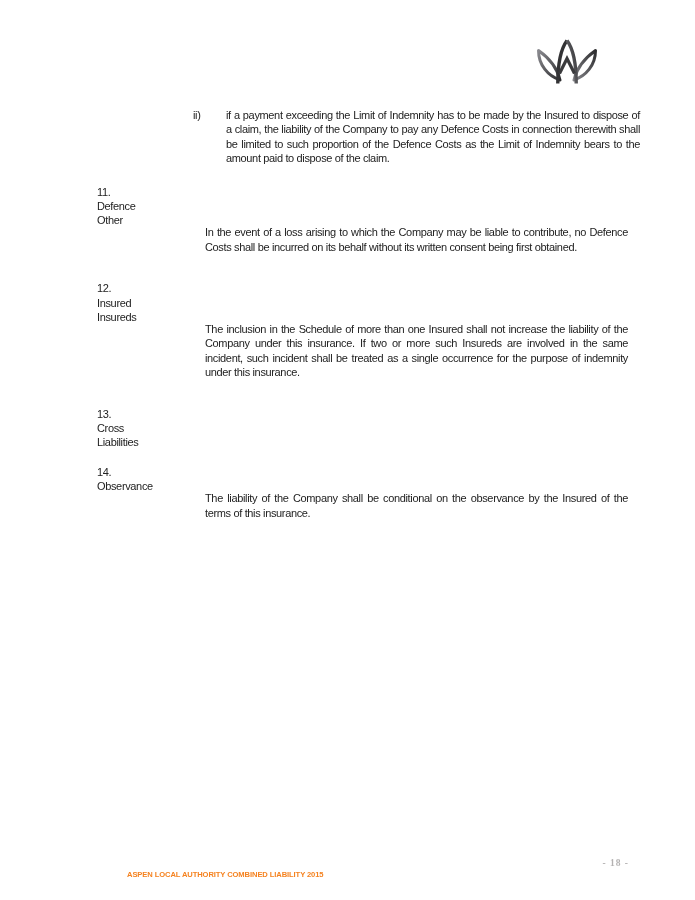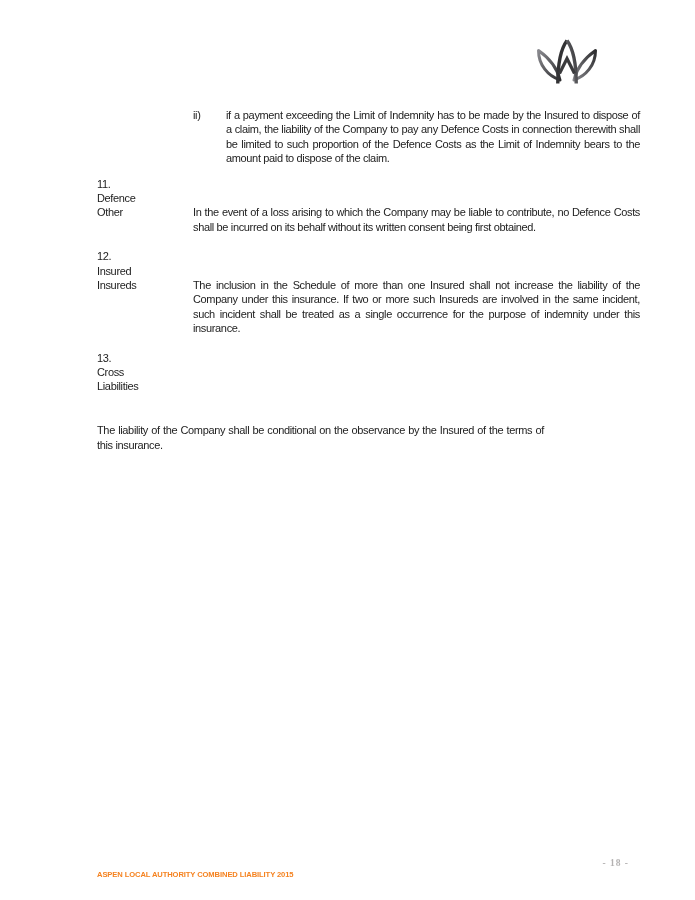--- a/index.html
+++ b/index.html
@@ -25,30 +25,30 @@
     top: 108px;
     width: 543px;
     font-size: 11px;
     line-height: 14.4px;
     letter-spacing: -0.35px;
   }
   .clause-row {
     display: flex;
     margin-left: 96px;
     width: 447px;
-    margin-bottom: 11px;
+    margin-bottom: 19px;
     justify-content: space-between;
   }
   .clause-marker { width: 33px; flex: 0 0 33px; }
   .clause-text { flex: 1; text-align: justify; margin: 0; }
   .section { display: flex; margin-bottom: 15px; }
   .label-col { width: 96px; flex: 0 0 96px; }
   .label-col div { line-height: 14.4px; }
   .body-col { width: 447px; flex: 0 0 447px; }
-  .body-col p { margin: 0; text-align: justify; }
+  .body-col p { margin: 12px; text-align: justify; }
   .pad2 { padding-top: 28.8px; }
   .pad1 { padding-top: 14.4px; }
   .footer-title {
     position: absolute;
     left: 97px;
     top: 870px;
     font-size: 7.6px;
     font-weight: bold;
     letter-spacing: -0.1px;
     line-height: 10px;
@@ -123,23 +123,27 @@
 
     <div class="section">
       <div class="label-col">
         <div>13.</div>
         <div>Cross</div>
         <div>Liabilities</div>
       </div>
     </div>
 
     <div class="section">
+      <div class="label-col">
+        <div>14.</div>
+        <div>Observance</div>
+      </div>
       <div class="body-col pad1">
         <p>The liability of the Company shall be conditional on the observance by the Insured of the terms of this insurance.</p>
       </div>
     </div>
 
   </div>
 
   <div class="page-number">- 18 -</div>
-  <div class="footer-title" style="color: rgb(245, 130, 31);">ASPEN LOCAL AUTHORITY COMBINED LIABILITY 2015</div>
+  <div class="footer-title" style="color: rgb(245, 130, 31); margin-left: 30px;">ASPEN LOCAL AUTHORITY COMBINED LIABILITY 2015</div>
 
 </div>
 
 </body></html>

